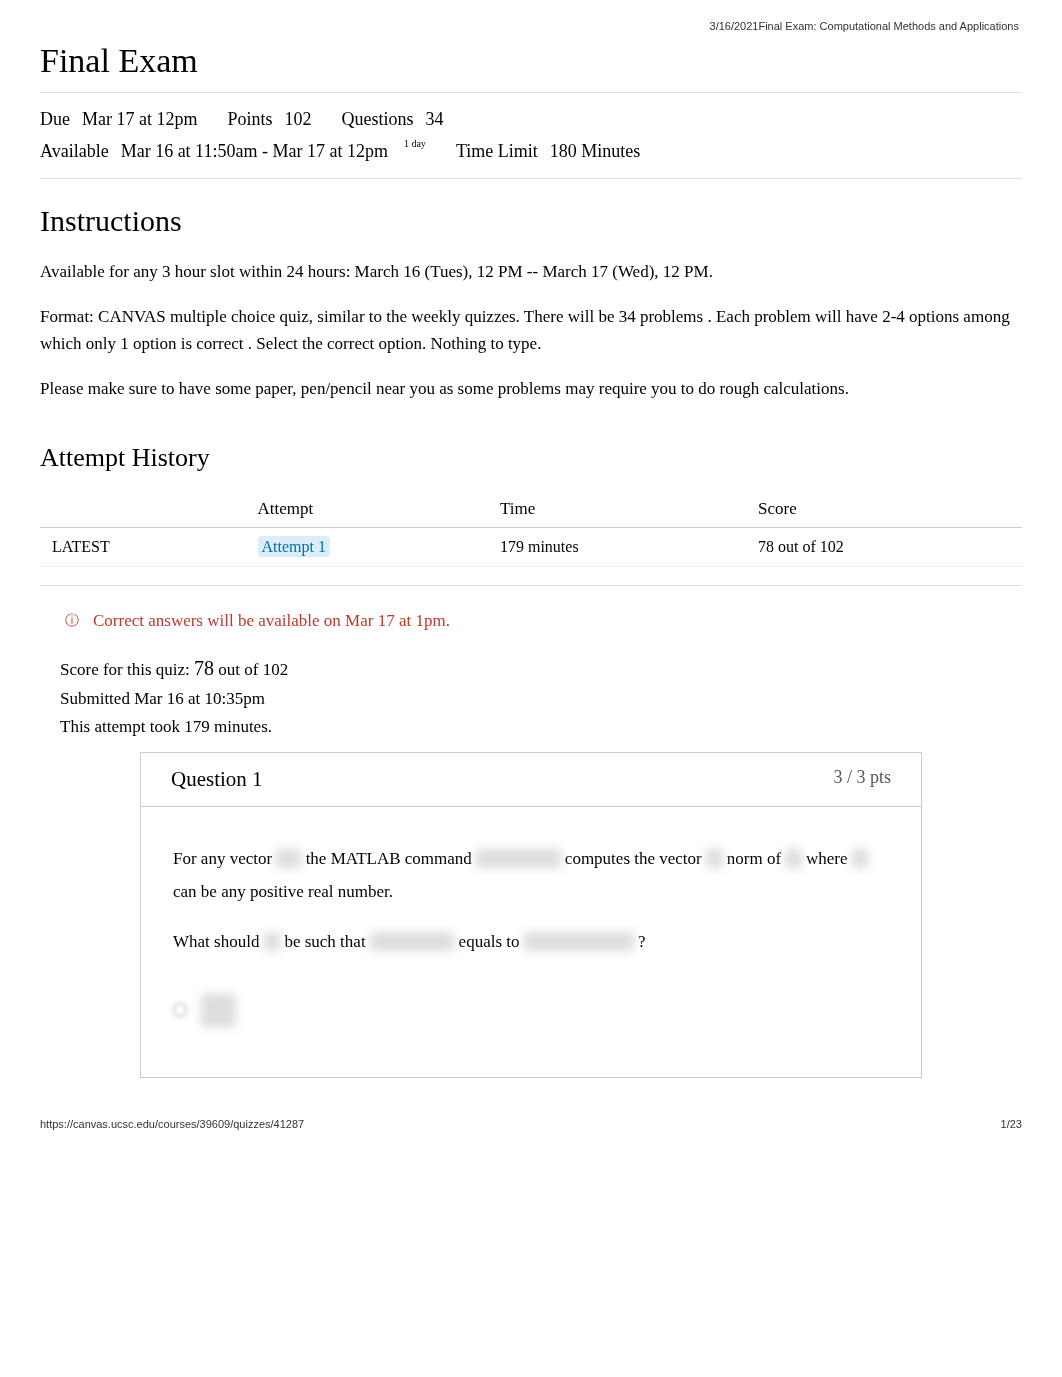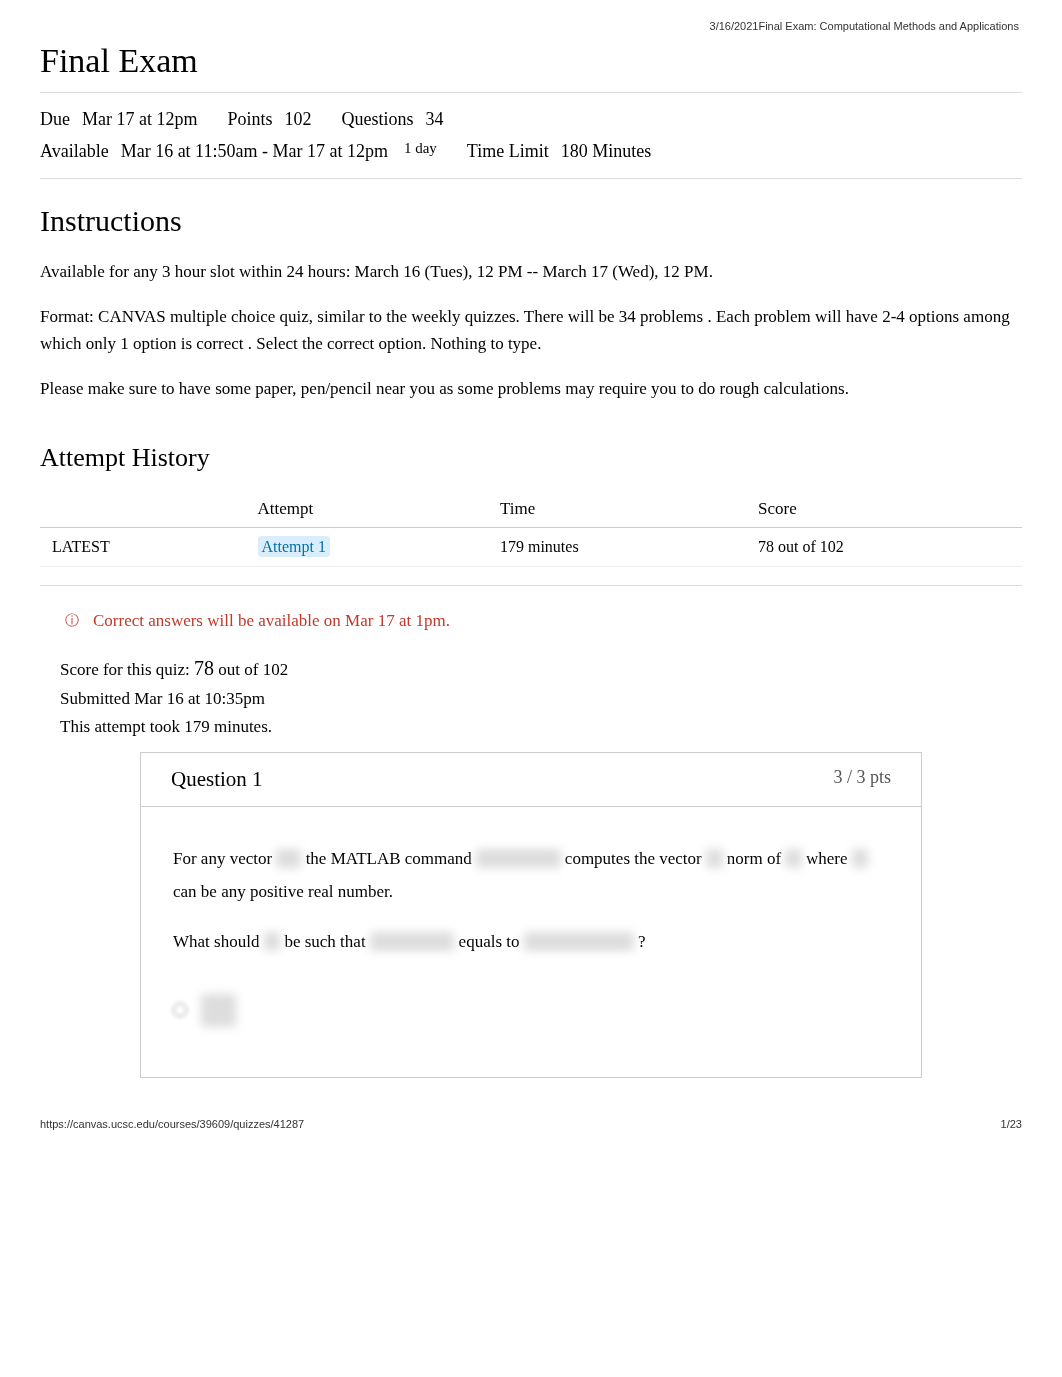--- a/index.html
+++ b/index.html
@@ -42,21 +42,21 @@
       line-height: 1.8;
     }
     .meta-item {
       display: flex;
       gap: 12px;
     }
     .meta-label {
       font-weight: 400;
     }
     .meta-sub {
-      font-size: 15px;
+      font-size: 10px;
       margin-left: 4px;
     }
     .section-heading {
       font-size: 30px;
       font-weight: 400;
       margin: 25px 0 20px 0;
       font-family: Georgia, "Times New Roman", serif;
     }
     .instructions p {
       font-size: 17px;

